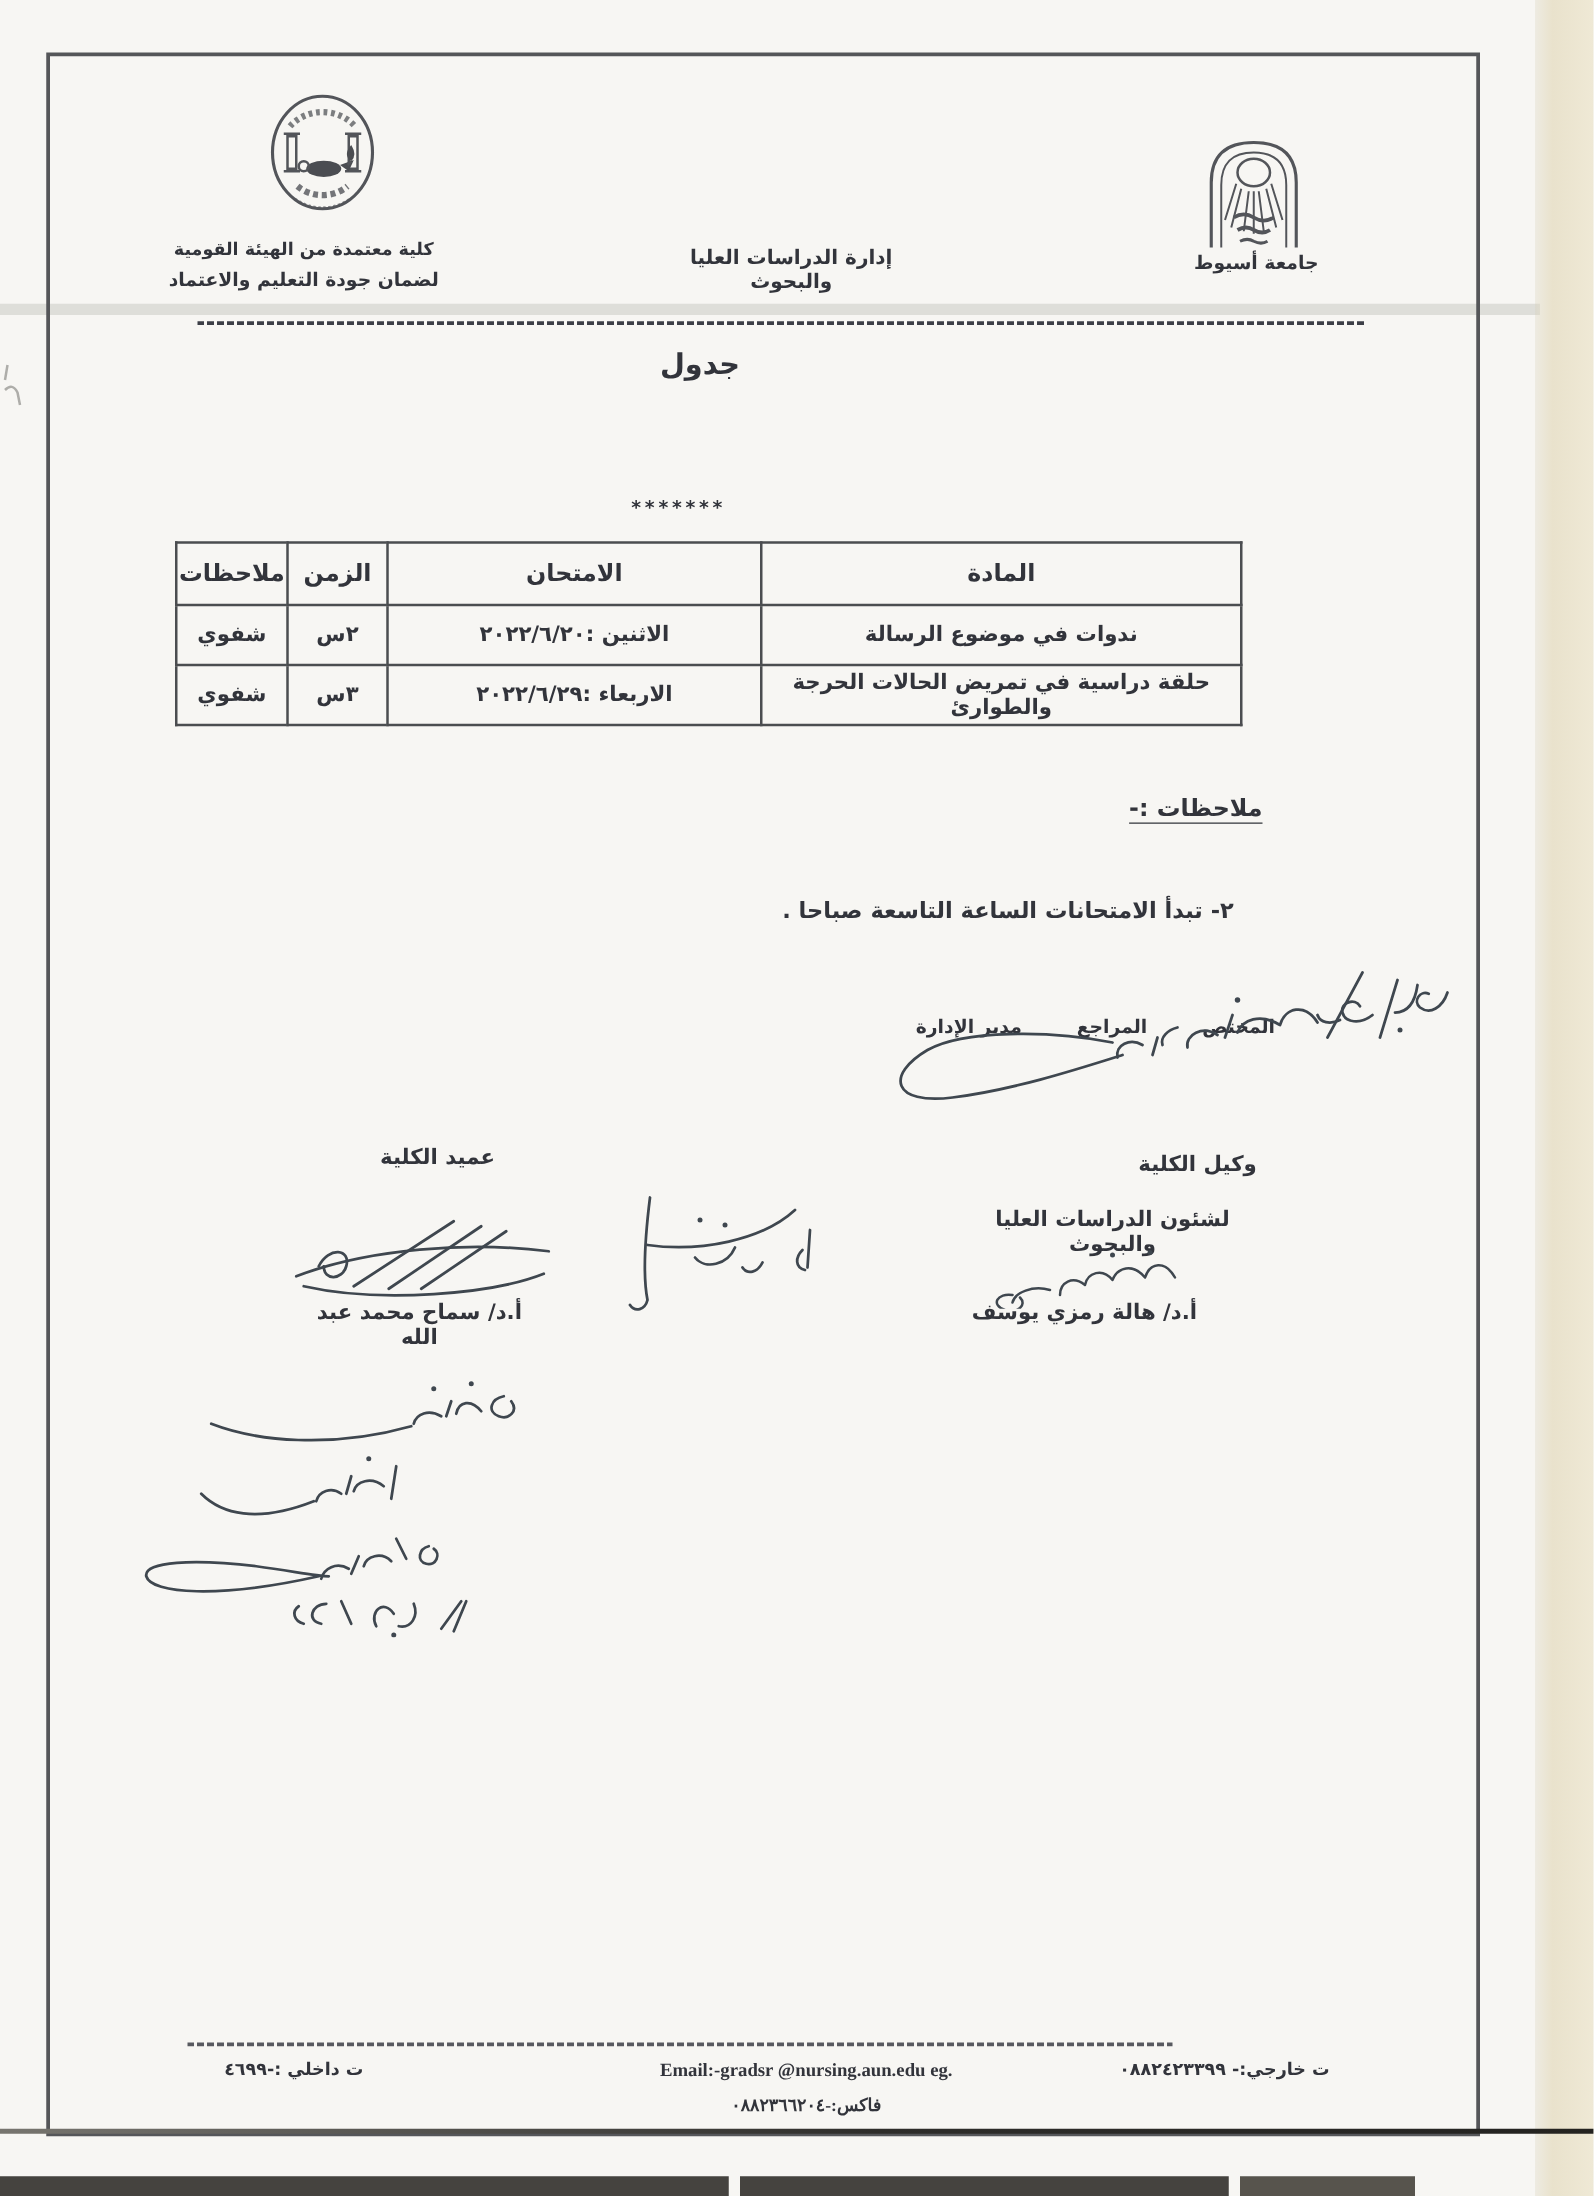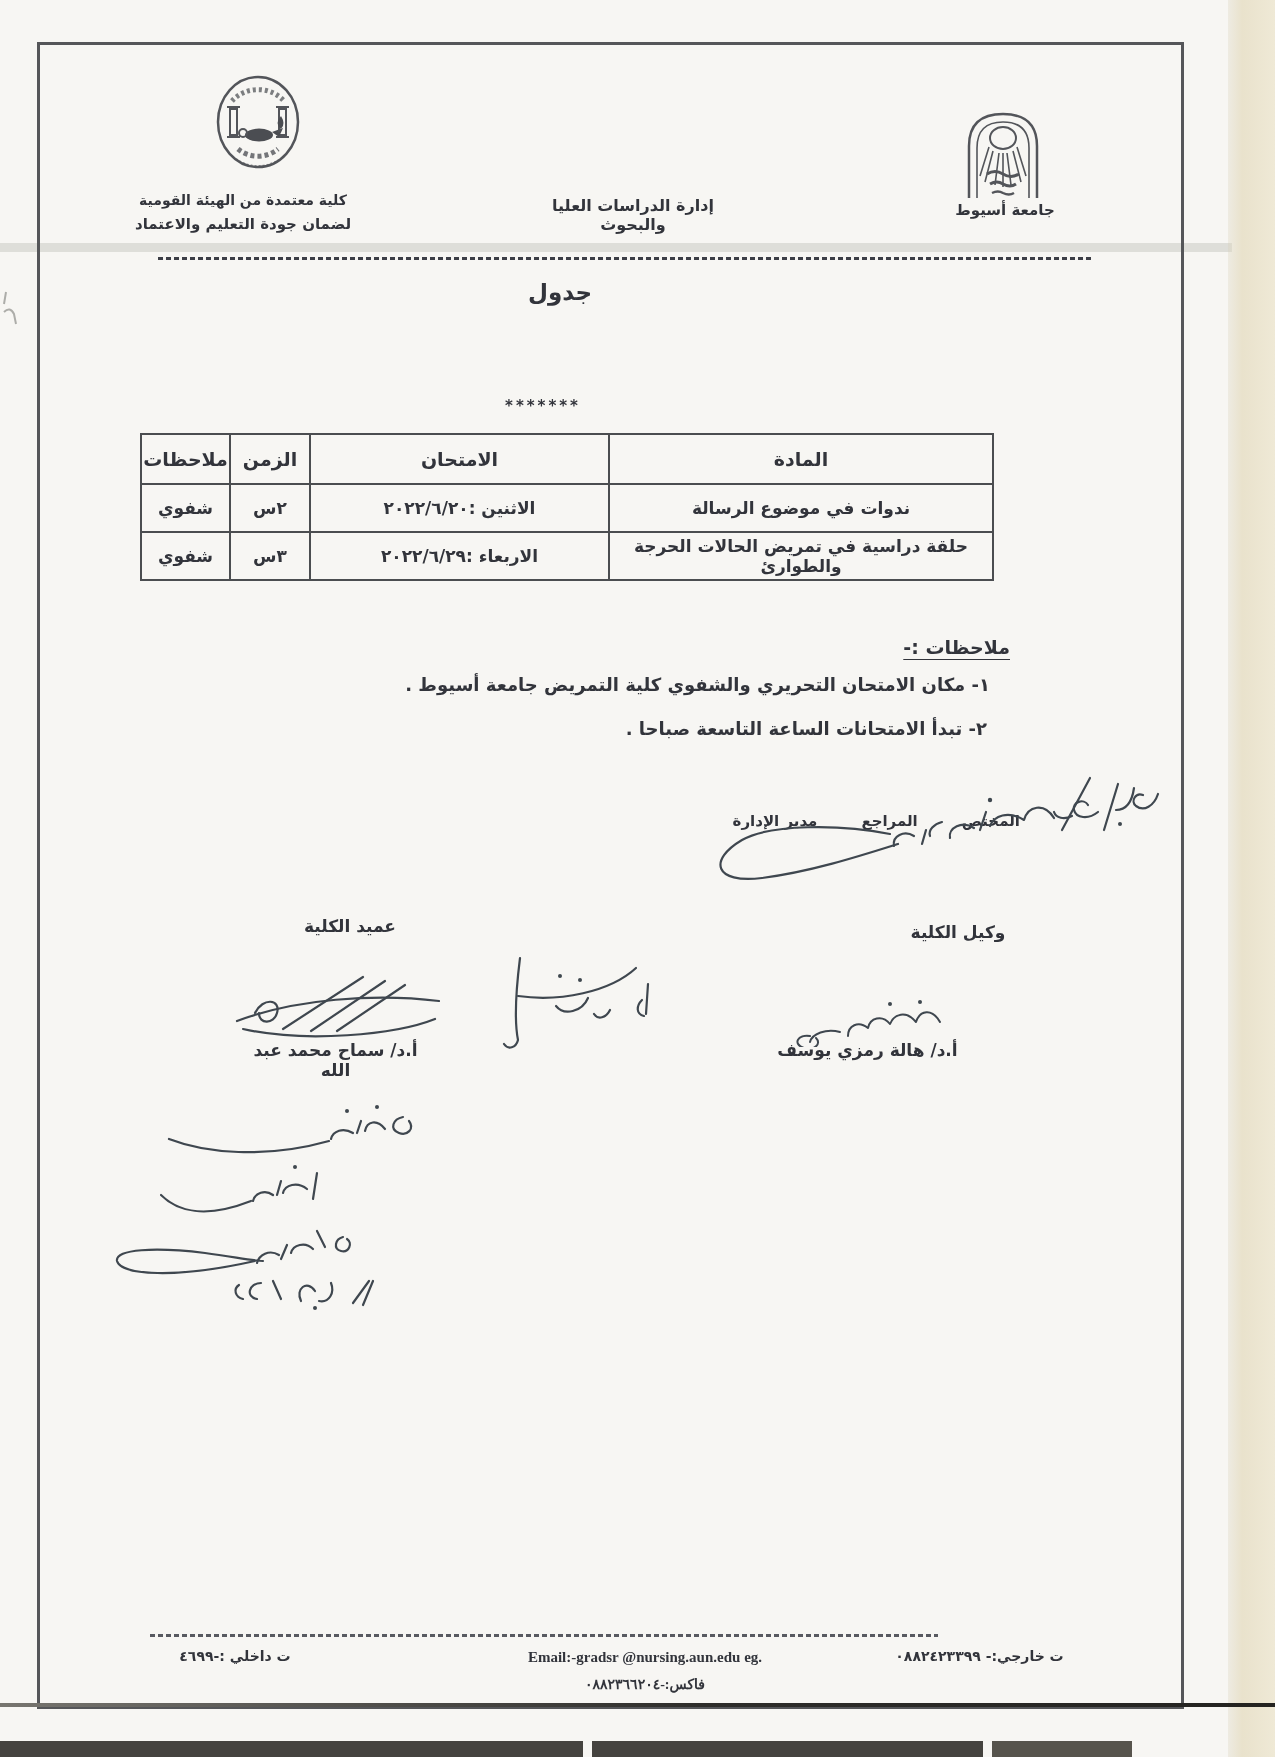--- a/index.html
+++ b/index.html
@@ -138,21 +138,20 @@
     <tr>
       <td>حلقة دراسية في تمريض الحالات الحرجة والطوارئ</td>
       <td>الاربعاء :٢٠٢٢/٦/٢٩</td>
       <td>٣س</td>
       <td>شفوي</td>
     </tr>
   </tbody>
     </table>
 
   <div class="abs rtl b notes-h">ملاحظات :-</div>
-  <div class="abs rtl b note-i1">١- مكان الامتحان التحريري والشفوي كلية التمريض جامعة أسيوط .</div>
   <div class="abs rtl b note-i2">٢- تبدأ الامتحانات الساعة التاسعة صباحا .</div>
 
   <div class="abs rtl b officials" dir="rtl">
     <span>المختص</span>
     <span>المراجع</span>
     <span>مدير الإدارة</span>
   </div>
 
   <svg class="abs" style="left:690px;top:772px;" width="480" height="118" viewBox="0 0 480 118">
     <g class="sig" stroke-width="2.2">
@@ -168,20 +167,21 @@
       <path d="M252,50 c-8,2 -14,8 -12,14"></path>
       <path d="M236,58 l-4,14"></path>
       <path d="M224,64 c-10,-6 -22,0 -20,10"></path>
       <path d="M200,62 C150,52 80,52 52,68 C18,88 24,112 72,106 C120,100 170,84 208,72"></path>
       <circle cx="300" cy="28" r="2.2" fill="#3f474f" stroke="none"></circle>
       <circle cx="430" cy="52" r="2" fill="#3f474f" stroke="none"></circle>
     </g>
   </svg>
 
   <div class="abs rtl ctr b vd-t1">وكيل الكلية</div>
+  <div class="abs rtl ctr b vd-t2">لشئون الدراسات العليا والبحوث</div>
   <svg class="abs" style="left:780px;top:992px;" width="170" height="55" viewBox="0 0 170 55">
     <g class="sig" stroke-width="2">
       <path d="M160,30 c-8,-14 -20,-12 -24,0 c-10,-12 -22,-8 -26,2 c-8,-10 -20,-6 -22,4 c-10,-8 -20,-2 -20,8"></path>
       <path d="M60,40 c-14,-4 -28,2 -30,10"></path>
       <path d="M30,44 c-12,-2 -18,8 -6,12 c10,3 18,-4 12,-10"></path>
       <circle cx="140" cy="10" r="2" fill="#3f474f" stroke="none"></circle>
       <circle cx="110" cy="12" r="2" fill="#3f474f" stroke="none"></circle>
     </g>
   </svg>
   <div class="abs rtl ctr b vd-n">أ.د/ هالة رمزي يوسف</div>

